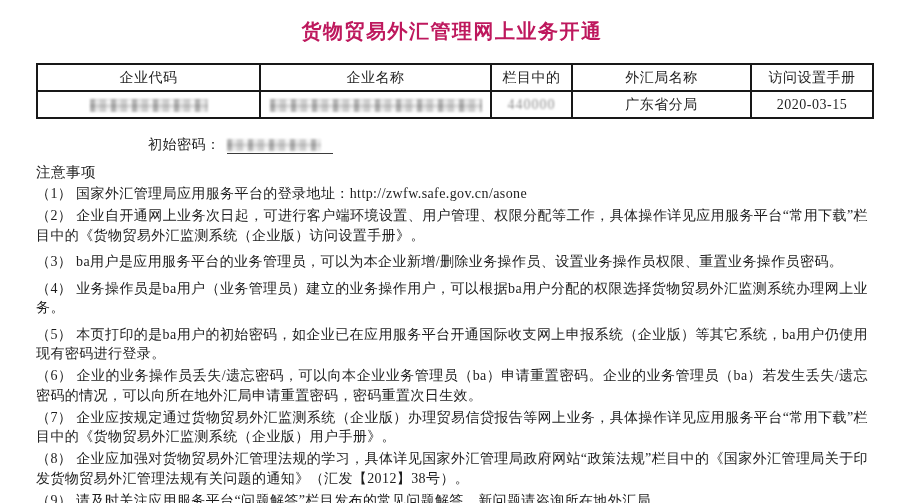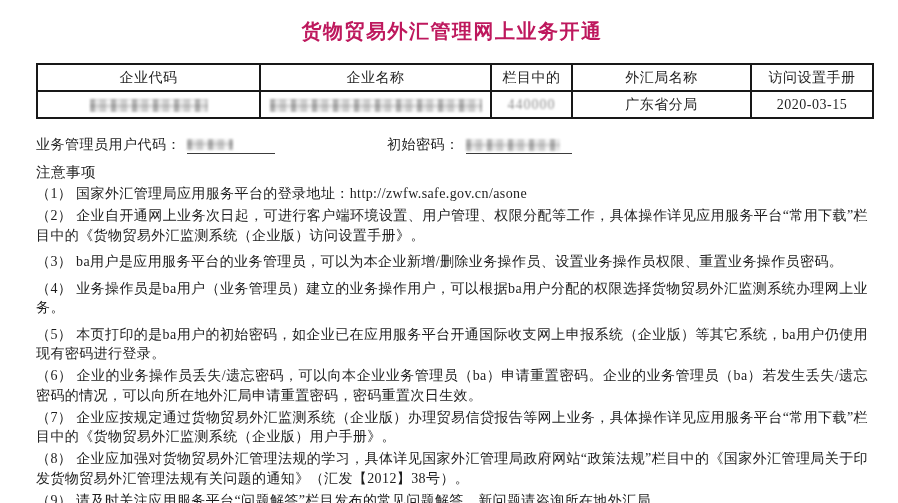--- a/index.html
+++ b/index.html
@@ -99,26 +99,20 @@
       <td>
         <span class="masked-text">440000</span>
       </td>
       <td>广东省分局</td>
       <td>2020-03-15</td>
     </tr>
   </tbody>
     </table>
 
   <div class="creds">
-    <div class="cred-group">
-      <span>业务管理员用户代码：</span>
-      <span class="fill-line code">
-        <span class="mosaic" style="width:46px;height:11px"></span>
-      </span>
-    </div>
     <div class="cred-group password">
       <span>初始密码：</span>
       <span class="fill-line pwd">
         <span class="mosaic" style="width:94px;height:12px"></span>
       </span>
     </div>
   </div>
 
   <div class="notes-heading">注意事项</div>
 

